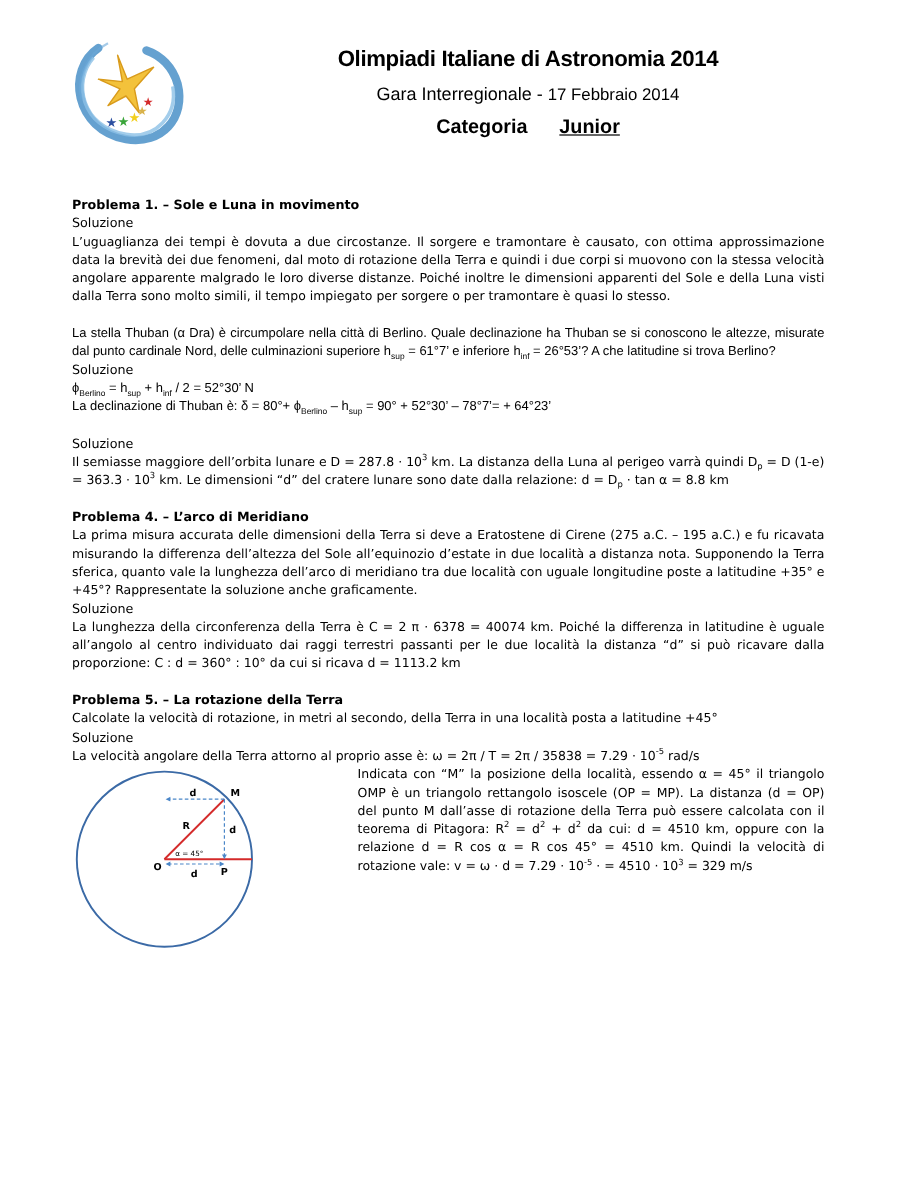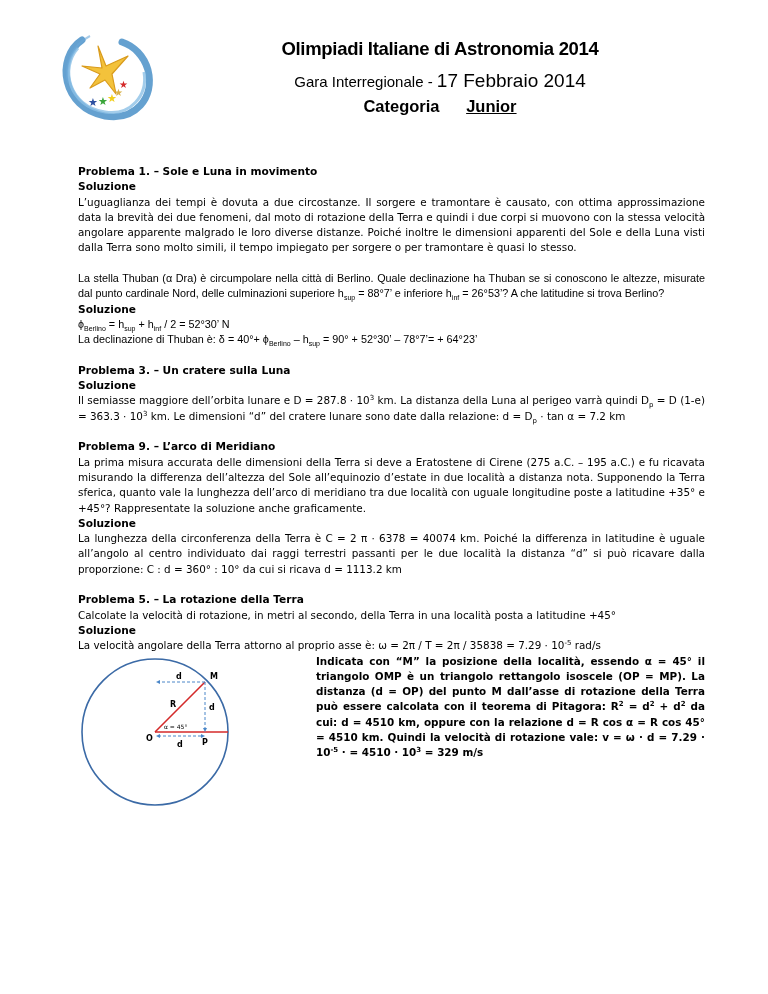--- a/index.html
+++ b/index.html
@@ -3,35 +3,35 @@
 <meta charset="utf-8">
 <style>
   html, body { margin: 0; padding: 0; background: #ffffff; }
   body { width: 768px; height: 994px; position: relative; overflow: hidden;
          font-family: "DejaVu Sans", sans-serif; color: #000; }
   .header { position: absolute; left: 0; top: 0; width: 768px; height: 150px; }
   .logo { position: absolute; left: 60px; top: 28px; width: 100px; height: 100px; }
   .title { position: absolute; left: 0; width: 768px; text-align: center; }
   .t1 { top: 38px; font-family: "Liberation Sans", sans-serif; font-weight: bold; font-size: 18.5px; letter-spacing: -0.3px; transform: translateX(56px); }
   .t2 { top: 70px; font-family: "Liberation Sans", sans-serif; font-size: 15px; transform: translateX(56px); }
-  .t2 .date { font-size: 19px; }
+  .t2 .date { font-size: 14px; }
   .t3 { top: 97px; font-family: "Liberation Sans", sans-serif; font-weight: bold; font-size: 16.5px; transform: translateX(56px); }
   .t3 u { text-decoration: underline; margin-left: 22px; }
 
-  .content { position: absolute; left: 78px; top: 164px; width: 627px;
+  .content { position: absolute; left: 60px; top: 164px; width: 627px;
              font-size: 10.4px; line-height: 15.3px; }
   .prob { margin-bottom: 15.3px; }
   .prob h3 { margin: 0; font-size: 10.6px; font-weight: bold; line-height: 15.3px; }
-  .prob .sol-h { font-weight: bold; font-size: 10.6px; }
+  .prob .sol-h { font-weight: normal; font-size: 10.6px; }
   .prob p { margin: 0; text-align: justify; }
   .arial { font-family: "Liberation Sans", sans-serif; font-size: 10.8px; }
   sub, sup { font-size: 7px; line-height: 0; }
   .diagram-wrap { position: relative; height: 168px; }
   .diagram { position: absolute; left: 0; top: 0; width: 170px; height: 170px; }
-  .diagram-text { position: absolute; left: 238px; top: 0; width: 389px; text-align: justify; font-weight: bold; }
+  .diagram-text { position: absolute; left: 238px; top: 0; width: 389px; text-align: justify; }
 </style>
 </head>
 <body>
 
 <div class="header">
   <svg class="logo" viewBox="0 0 100 100">
     <g>
       <path d="M22 12 C -5 30, 2 80, 45 88 C 75 93, 95 70, 88 42 C 84 28, 74 18, 62 14" fill="none" stroke="#4a90c8" stroke-width="7" stroke-linecap="round" opacity="0.85"></path>
       <path d="M18 20 C 0 40, 8 78, 45 84 C 70 88, 88 68, 84 44" fill="none" stroke="#8cc0e6" stroke-width="3" opacity="0.8"></path>
       <path d="M30 8 C 10 18, 4 40, 8 55" fill="none" stroke="#6aa8d8" stroke-width="2" opacity="0.6"></path>
@@ -54,34 +54,33 @@
 
 <div class="content">
 
   <div class="prob">
     <h3>Problema 1. – Sole e Luna in movimento</h3>
     <div class="sol-h">Soluzione</div>
     <p>L’uguaglianza dei tempi è dovuta a due circostanze. Il sorgere e tramontare è causato, con ottima approssimazione data la brevità dei due fenomeni, dal moto di rotazione della Terra e quindi i due corpi si muovono con la stessa velocità angolare apparente malgrado le loro diverse distanze. Poiché inoltre le dimensioni apparenti del Sole e della Luna visti dalla Terra sono molto simili, il tempo impiegato per sorgere o per tramontare è quasi lo stesso.</p>
   </div>
 
   <div class="prob">
-    <p class="arial"><span>La stella Thuban (</span><span>α</span><span> Dra) è circumpolare nella città di Berlino. Quale declinazione ha Thuban se si conoscono le altezze, misurate dal punto cardinale Nord, delle culminazioni superiore h</span><sub>sup</sub><span> = 88°7’ e inferiore h</span><sub>inf</sub><span> = 26°53’? A che latitudine si trova Berlino?</span></p>
+    <p class="arial"><span>La stella Thuban (</span><span>α</span><span> Dra) è circumpolare nella città di Berlino. Quale declinazione ha Thuban se si conoscono le altezze, misurate dal punto cardinale Nord, delle culminazioni superiore h</span><sub>sup</sub><span> = 61°7’ e inferiore h</span><sub>inf</sub><span> = 26°53’? A che latitudine si trova Berlino?</span></p>
     <div class="sol-h">Soluzione</div>
     <p class="arial"><span>ϕ</span><sub>Berlino</sub><span> = h</span><sub>sup</sub><span> + h</span><sub>inf</sub><span> / 2 = 52°30’ N</span></p>
-    <p class="arial"><span>La declinazione di Thuban è: δ = 40°+ </span><span>ϕ</span><sub>Berlino</sub><span> – h</span><sub>sup</sub><span> = 90° + 52°30’ – 78°7’= + 64°23’</span></p>
+    <p class="arial"><span>La declinazione di Thuban è: δ = 80°+ </span><span>ϕ</span><sub>Berlino</sub><span> – h</span><sub>sup</sub><span> = 90° + 52°30’ – 78°7’= + 64°23’</span></p>
   </div>
 
   <div class="prob">
-    <h3>Problema 3. – Un cratere sulla Luna</h3>
     <div class="sol-h">Soluzione</div>
-    <p><span>Il semiasse maggiore dell’orbita lunare e D = 287.8 · 10</span><sup>3</sup><span> km. La distanza della Luna al perigeo varrà quindi D</span><sub>p</sub><span> = D (1-e) = 363.3 · 10</span><sup>3</sup><span> km. Le dimensioni “d” del cratere lunare sono date dalla relazione: d = D</span><sub>p</sub><span> · tan </span><span>α</span><span> = 7.2 km</span></p>
+    <p><span>Il semiasse maggiore dell’orbita lunare e D = 287.8 · 10</span><sup>3</sup><span> km. La distanza della Luna al perigeo varrà quindi D</span><sub>p</sub><span> = D (1-e) = 363.3 · 10</span><sup>3</sup><span> km. Le dimensioni “d” del cratere lunare sono date dalla relazione: d = D</span><sub>p</sub><span> · tan </span><span>α</span><span> = 8.8 km</span></p>
   </div>
 
   <div class="prob">
-    <h3>Problema 9. – L’arco di Meridiano</h3>
+    <h3>Problema 4. – L’arco di Meridiano</h3>
     <p>La prima misura accurata delle dimensioni della Terra si deve a Eratostene di Cirene (275 a.C. – 195 a.C.) e fu ricavata misurando la differenza dell’altezza del Sole all’equinozio d’estate in due località a distanza nota. Supponendo la Terra sferica, quanto vale la lunghezza dell’arco di meridiano tra due località con uguale longitudine poste a latitudine +35° e +45°?  Rappresentate la soluzione anche graficamente.</p>
     <div class="sol-h">Soluzione</div>
     <p>La lunghezza della circonferenza della Terra è C = 2 π · 6378 = 40074 km. Poiché la differenza in latitudine è uguale all’angolo al centro individuato dai raggi terrestri passanti per le due località la distanza “d” si può ricavare dalla proporzione: C : d = 360° : 10° da cui si ricava d = 1113.2 km</p>
   </div>
 
   <div class="prob">
     <h3>Problema 5. – La rotazione della Terra</h3>
     <p>Calcolate la velocità di rotazione, in metri al secondo, della Terra in una località posta a latitudine +45°</p>
     <div class="sol-h">Soluzione</div>
     <p><span>La velocità angolare della Terra attorno al proprio asse è: ω = 2π / T = 2π / 35838 = 7.29 · 10</span><sup>-5</sup><span> rad/s</span></p>

